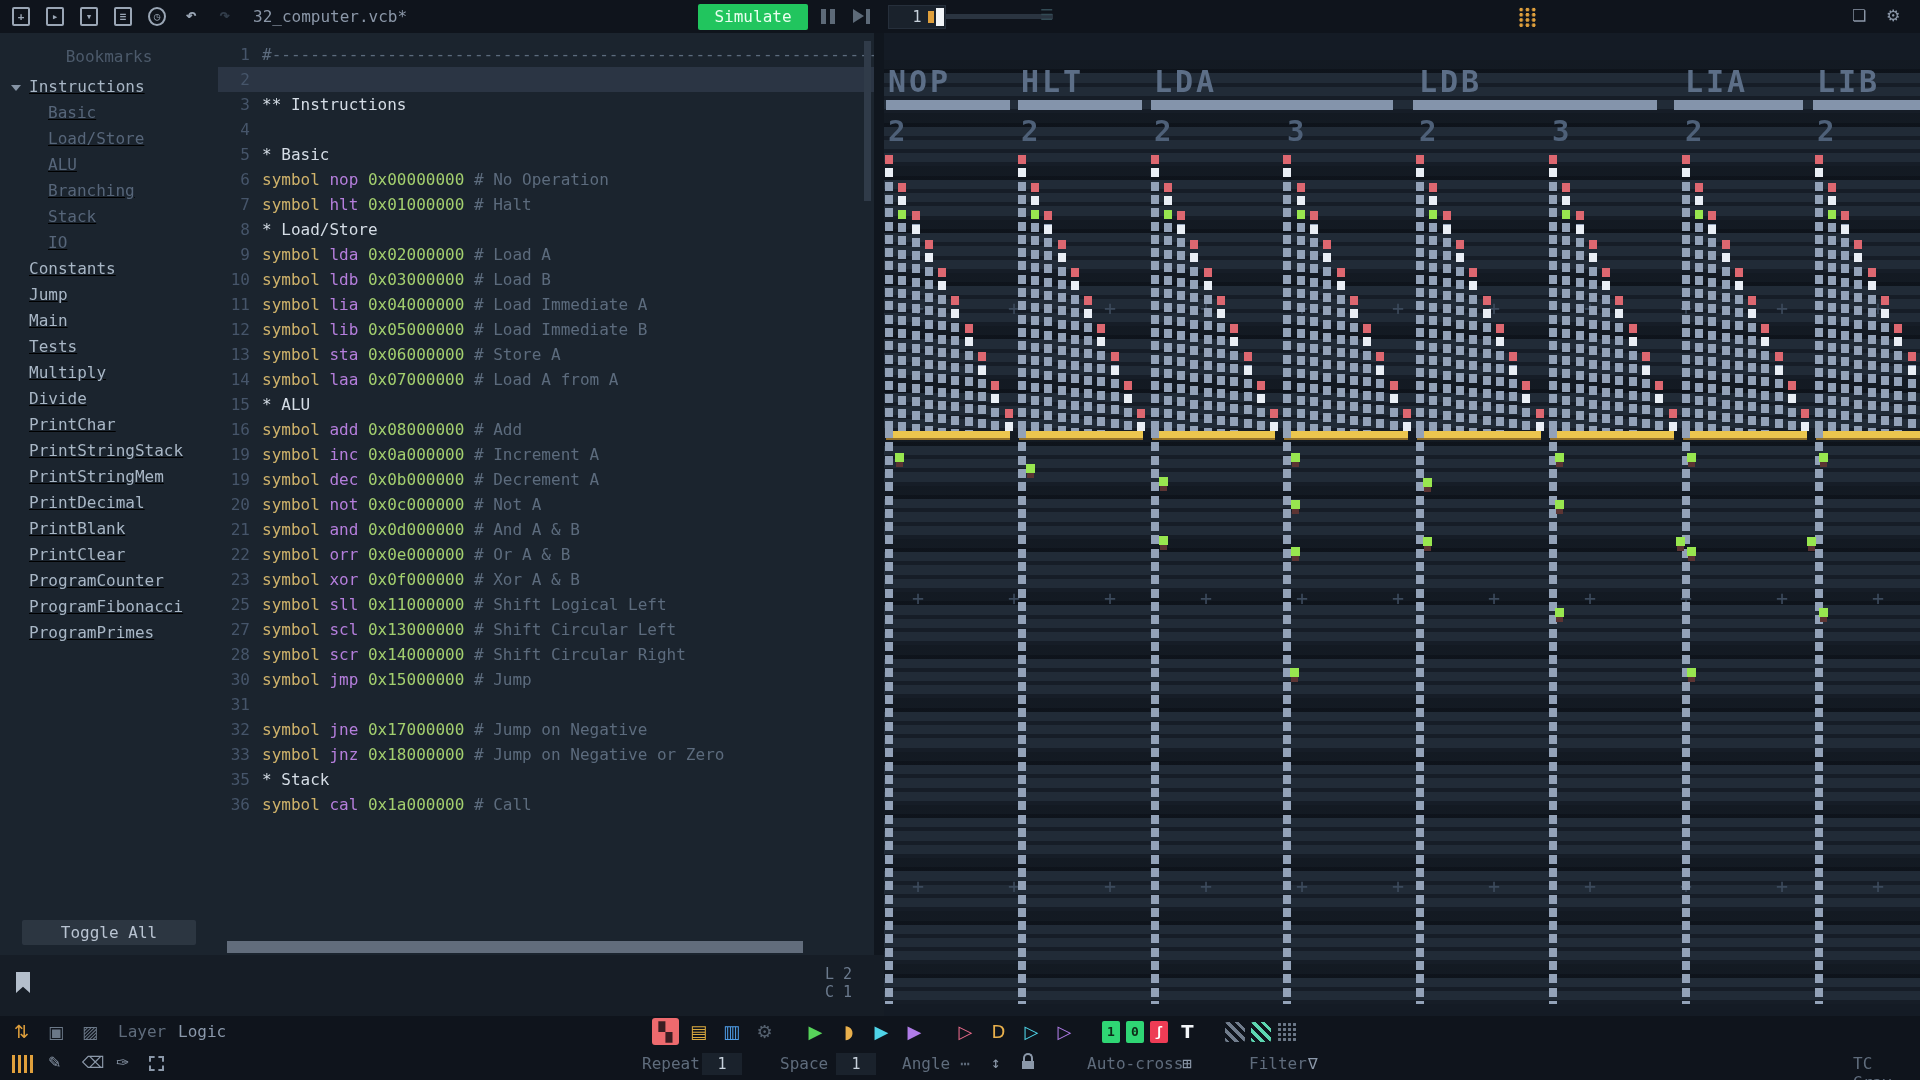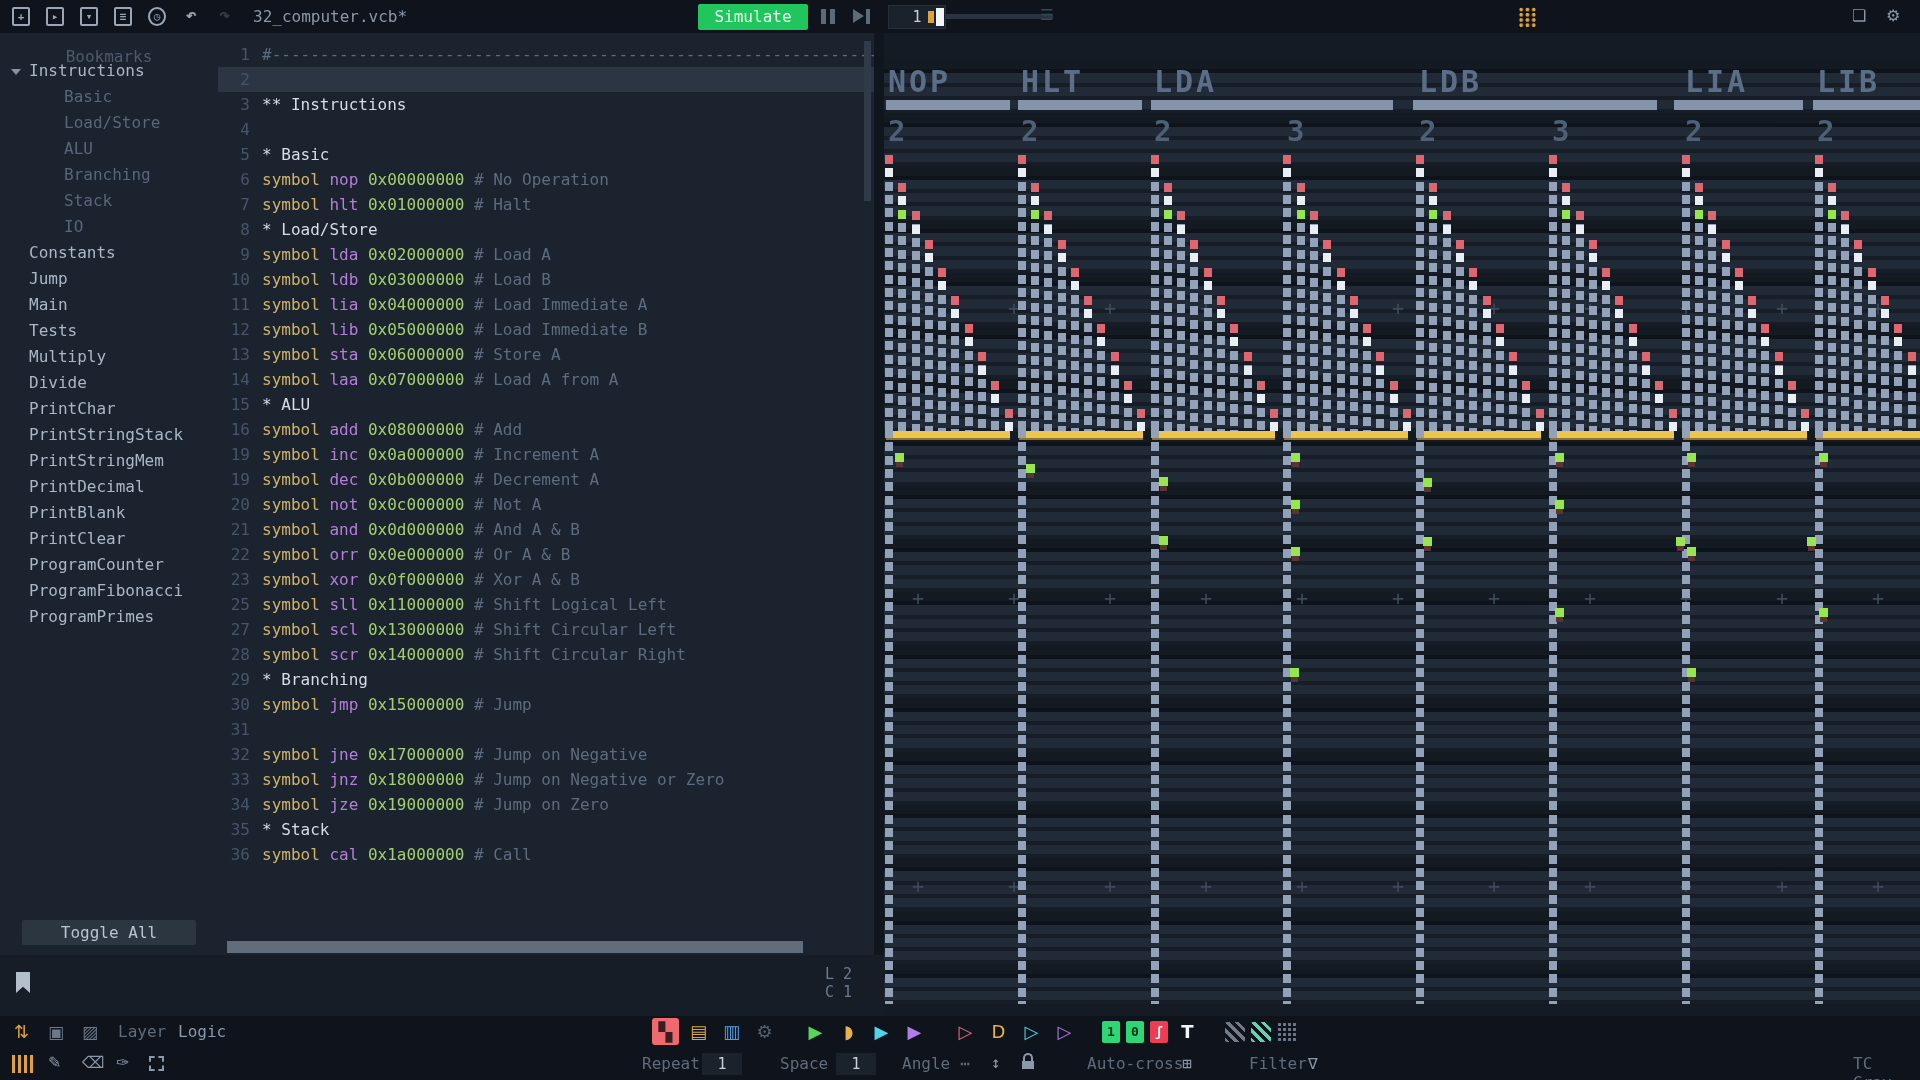--- a/index.html
+++ b/index.html
@@ -25,23 +25,23 @@
   #speed-handle { position:absolute; left:936px; top:8px; width:8px; height:18px; background:#f2f5f8; }
   #speed-track { position:absolute; left:946px; top:14px; width:107px; height:5px; background:#2a3440; }
   #tune-icon { position:absolute; left:1040px; top:6px; color:#334b55; font-size:15px; }
   #grid-dots-icon { position:absolute; left:1518px; top:7px; width:19px; height:20px;
     background-image:radial-gradient(circle,#e0a03c 1.7px,transparent 2px); background-size:6.3px 5.2px; }
   .tr-icon { position:absolute; top:6px; color:#8b97a8; font-size:16px; font-family:"DejaVu Sans",sans-serif; }
 
   
   #sidebar { position:absolute; left:0; top:33px; width:218px; height:922px; background:#1b242e; }
   #bm-title { text-align:center; padding-top:14px; font-size:16px; color:#4c5a6b; }
-  #bm-list { position:absolute; left:0; top:25px; width:100%; }
+  #bm-list { position:absolute; left:0; top:41px; width:100%;text-decoration:underline; }
   .bm { height:26px; line-height:26px; font-size:16px; color:#a9b7c6; padding-left:29px; position:relative; }
-  .bm.sub { color:#57667a; padding-left:64px; }
+  .bm.sub { color:#57667a; padding-left:48px; }
   .tri { position:absolute; left:11px; top:11px; width:0; height:0;
     border-top:6px solid #8593a4; border-left:5px solid transparent; border-right:5px solid transparent; }
   #toggle-all { position:absolute; left:22px; top:887px; width:174px; height:25px; background:#2c3641;
     color:#b9c4d2; font-size:16px; text-align:center; line-height:25px; border-radius:2px; }
 
   #editor { position:absolute; left:218px; top:33px; width:656px; height:922px; background:#1b242e; overflow:hidden; }
   #code { position:absolute; left:0; top:9px; width:100%; }
   .cl { display:flex; height:25px; line-height:25px; font-size:16px; white-space:pre; }
   .cl.cur { background:#2b3544; }
   .gut { width:44px; padding-right:12px; text-align:right; color:#46556a; flex:none; }
@@ -168,26 +168,24 @@
       <div class="cl"><div class="gut">16</div><div><span class="tk-kw">symbol </span><span class="tk-mn">add </span><span class="tk-hx">0x08000000 </span><span class="tk-cm"># Add</span></div></div>
       <div class="cl"><div class="gut">19</div><div><span class="tk-kw">symbol </span><span class="tk-mn">inc </span><span class="tk-hx">0x0a000000 </span><span class="tk-cm"># Increment A</span></div></div>
       <div class="cl"><div class="gut">19</div><div><span class="tk-kw">symbol </span><span class="tk-mn">dec </span><span class="tk-hx">0x0b000000 </span><span class="tk-cm"># Decrement A</span></div></div>
       <div class="cl"><div class="gut">20</div><div><span class="tk-kw">symbol </span><span class="tk-mn">not </span><span class="tk-hx">0x0c000000 </span><span class="tk-cm"># Not A</span></div></div>
       <div class="cl"><div class="gut">21</div><div><span class="tk-kw">symbol </span><span class="tk-mn">and </span><span class="tk-hx">0x0d000000 </span><span class="tk-cm"># And A &amp; B</span></div></div>
       <div class="cl"><div class="gut">22</div><div><span class="tk-kw">symbol </span><span class="tk-mn">orr </span><span class="tk-hx">0x0e000000 </span><span class="tk-cm"># Or A &amp; B</span></div></div>
       <div class="cl"><div class="gut">23</div><div><span class="tk-kw">symbol </span><span class="tk-mn">xor </span><span class="tk-hx">0x0f000000 </span><span class="tk-cm"># Xor A &amp; B</span></div></div>
       <div class="cl"><div class="gut">25</div><div><span class="tk-kw">symbol </span><span class="tk-mn">sll </span><span class="tk-hx">0x11000000 </span><span class="tk-cm"># Shift Logical Left</span></div></div>
       <div class="cl"><div class="gut">27</div><div><span class="tk-kw">symbol </span><span class="tk-mn">scl </span><span class="tk-hx">0x13000000 </span><span class="tk-cm"># Shift Circular Left</span></div></div>
       <div class="cl"><div class="gut">28</div><div><span class="tk-kw">symbol </span><span class="tk-mn">scr </span><span class="tk-hx">0x14000000 </span><span class="tk-cm"># Shift Circular Right</span></div></div>
-      <div class="cl"><div class="gut">29</div><div><span class="tk-hd">* Branching</span></div></div>
       <div class="cl"><div class="gut">30</div><div><span class="tk-kw">symbol </span><span class="tk-mn">jmp </span><span class="tk-hx">0x15000000 </span><span class="tk-cm"># Jump</span></div></div>
       <div class="cl"><div class="gut">31</div></div>
       <div class="cl"><div class="gut">32</div><div><span class="tk-kw">symbol </span><span class="tk-mn">jne </span><span class="tk-hx">0x17000000 </span><span class="tk-cm"># Jump on Negative</span></div></div>
       <div class="cl"><div class="gut">33</div><div><span class="tk-kw">symbol </span><span class="tk-mn">jnz </span><span class="tk-hx">0x18000000 </span><span class="tk-cm"># Jump on Negative or Zero</span></div></div>
-      <div class="cl"><div class="gut">34</div><div><span class="tk-kw">symbol </span><span class="tk-mn">jze </span><span class="tk-hx">0x19000000 </span><span class="tk-cm"># Jump on Zero</span></div></div>
       <div class="cl"><div class="gut">35</div><div><span class="tk-hd">* Stack</span></div></div>
       <div class="cl"><div class="gut">36</div><div><span class="tk-kw">symbol </span><span class="tk-mn">cal </span><span class="tk-hx">0x1a000000 </span><span class="tk-cm"># Call</span></div></div>
     </div>
   <div id="hscroll"></div>
   <div id="vscroll"></div>
 </div>
 
 <div id="status-strip">
   <div id="bookmark-glyph"></div>
   <div class="lc" style="top:10px">L 2</div>

